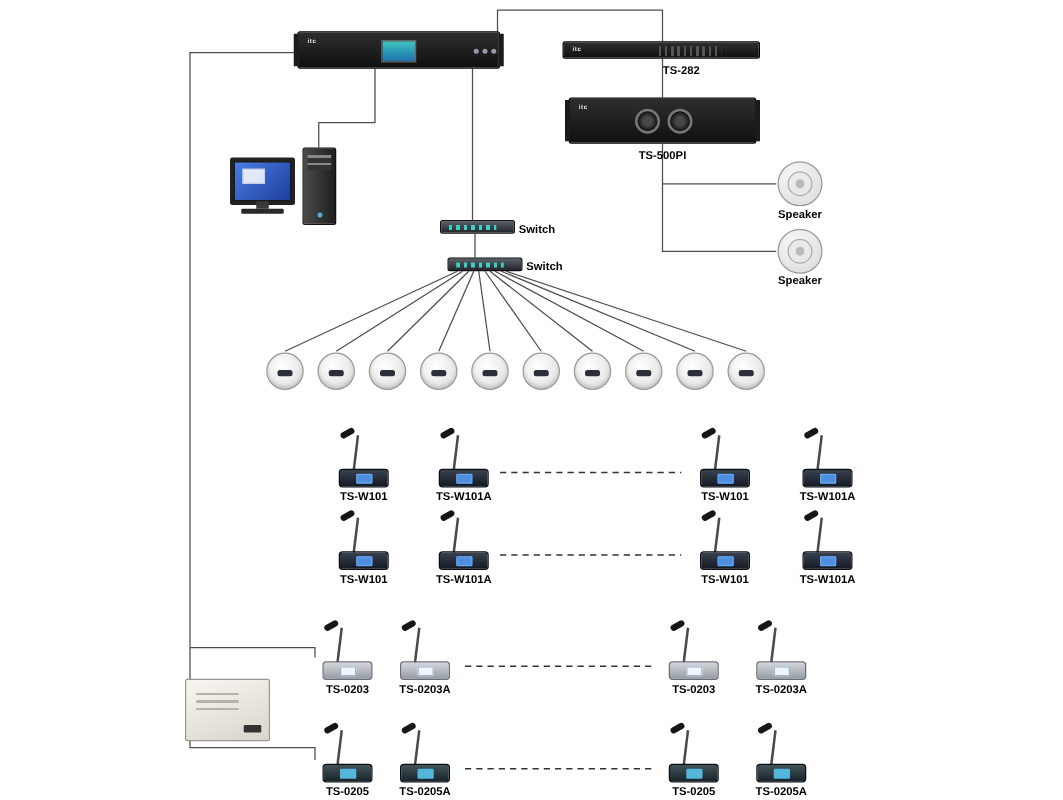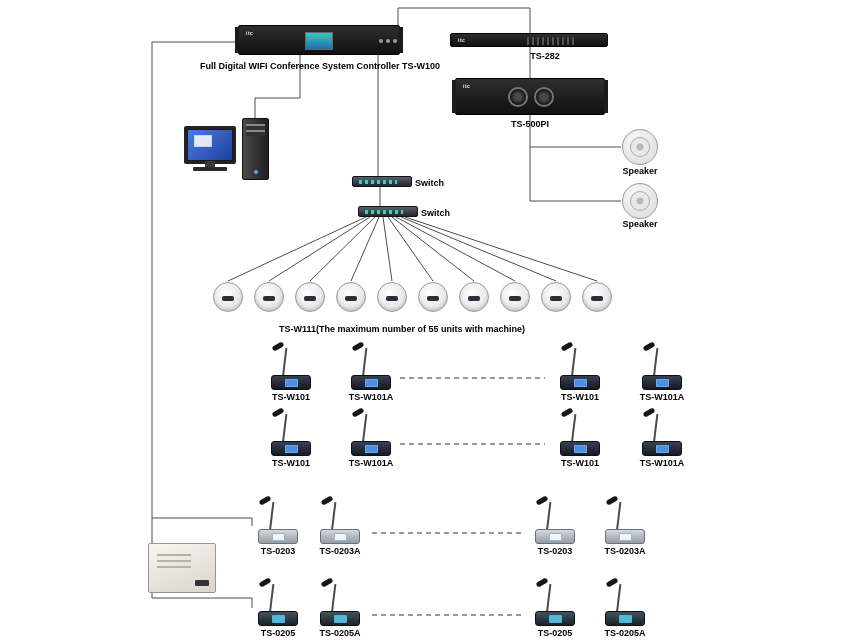--- a/index.html
+++ b/index.html
@@ -128,21 +128,20 @@
     </g>
   </svg>
 
   <div class="rack" style="left:238px;top:25px;width:162px;height:30px;">
     <span class="ear el"></span>
     <span class="ear er"></span>
     <span class="brand">itc</span>
     <span class="ctrl-screen"></span>
     <span class="knobs"></span>
   </div>
-  <div class="lbl" style="left:177px;top:61px;width:286px;">Full Digital WIFI Conference System Controller TS-W100</div>
 
   <div class="rack" style="left:450px;top:33px;width:158px;height:14px;">
     <span class="brand brand-sm">itc</span>
     <span class="vents"></span>
   </div>
   <div class="lbl" style="left:505px;top:51px;width:80px;">TS-282</div>
 
   <div class="rack" style="left:455px;top:78px;width:150px;height:37px;">
     <span class="ear el"></span>
     <span class="ear er"></span>
@@ -195,21 +194,20 @@
     </div>
   <div class="ap" style="left:500px;">
       <span class="ap-slot"></span>
     </div>
   <div class="ap" style="left:541px;">
       <span class="ap-slot"></span>
     </div>
   <div class="ap" style="left:582px;">
       <span class="ap-slot"></span>
     </div>
-  <div class="lbl" style="left:202px;top:324px;width:400px;">TS-W111(The maximum number of 55 units with machine)</div>
 
   <div class="mic m-w101" style="left:254px;top:344px;">
     <span class="capsule"></span>
     <span class="neck"></span>
     <div class="base">
         <span class="scr"></span>
       </div>
     <div class="mlbl">TS-W101</div>
   </div>
   <div class="mic m-w101" style="left:334px;top:344px;">

